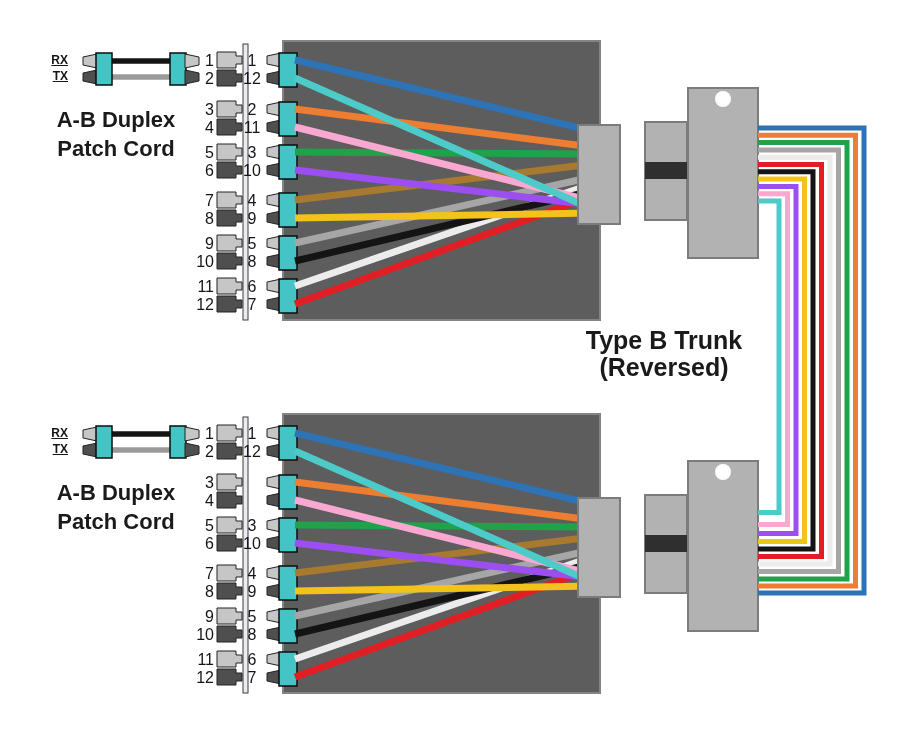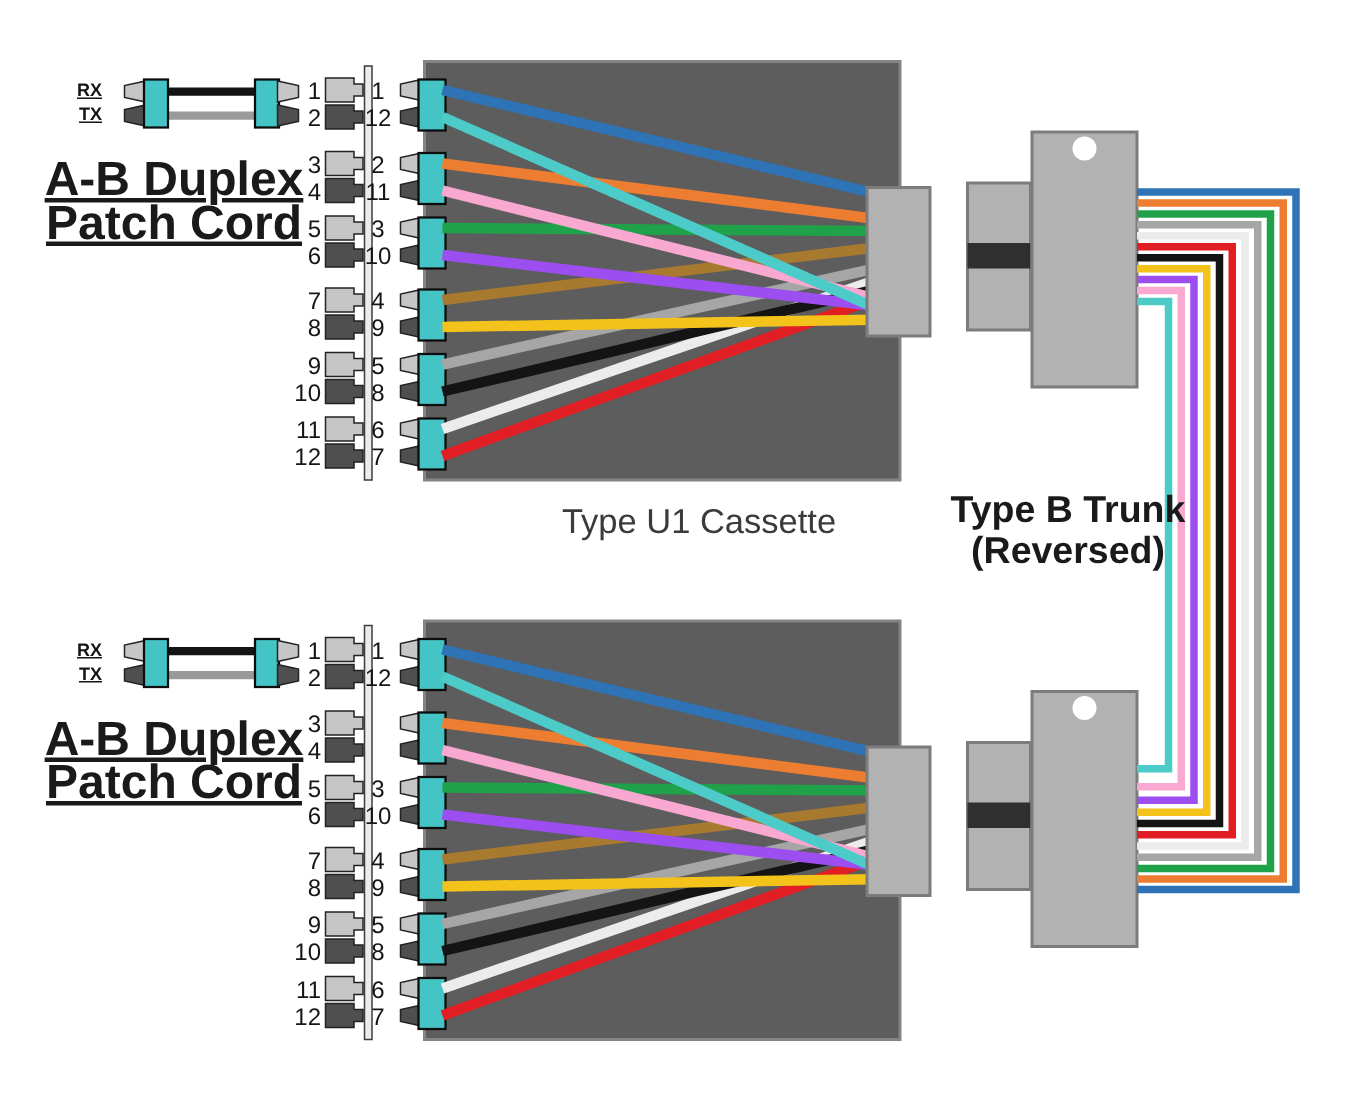--- a/index.html
+++ b/index.html
@@ -1,23 +1,23 @@
 <!DOCTYPE html>
 <html><head>
 <meta charset="utf-8">
 <style>
   html,body{margin:0;padding:0;background:#fff;}
   .stage{position:relative;width:912px;height:734px;background:#ffffff;overflow:hidden;
          font-family:"Liberation Sans",sans-serif;}
   svg{position:absolute;left:0;top:0;}
   .lbl{position:absolute;color:#151515;}
   .rxtx{width:30px;text-align:right;font-size:12px;font-weight:bold;line-height:14px;text-decoration:underline;}
-  .cordtitle{left:16px;width:200px;text-align:center;font-size:32px;font-weight:bold;line-height:29px;color:#1a1a1a;text-decoration:underline;}
+  .cordtitle{left:16px;width:200px;text-align:center;font-size:22px;font-weight:bold;line-height:29px;color:#1a1a1a;}
   .casslabel{left:366px;top:334px;width:200px;text-align:center;font-size:23px;font-weight:400;color:#3b3b3b;line-height:26px;}
-  .trunklabel{left:612px;top:327px;width:200px;text-align:center;font-size:25px;font-weight:bold;line-height:27px;color:#1a1a1a;}
+  .trunklabel{left:564px;top:327px;width:200px;text-align:center;font-size:25px;font-weight:bold;line-height:27px;color:#1a1a1a;}
 </style>
 </head>
 <body>
 
 <div class="stage">
   <svg id="diagram" width="912" height="734">
       <rect x="645" y="122" width="42" height="98" fill="#b2b2b2" stroke="#7c7c7c" stroke-width="2"></rect>
       <rect x="645" y="162" width="42" height="17" fill="#2f2f2f"></rect>
       <rect x="688" y="88" width="70" height="170" fill="#b2b2b2" stroke="#7c7c7c" stroke-width="2"></rect>
       <circle cx="723" cy="99" r="8" fill="#ffffff"></circle>
@@ -197,19 +197,18 @@
     <div>Patch Cord</div>
   </div>
 
   <div class="lbl rxtx" style="left:38px;top:426px;">RX</div>
   <div class="lbl rxtx" style="left:38px;top:442px;">TX</div>
   <div class="lbl cordtitle" style="top:478px;">
     <div>A-B Duplex</div>
     <div>Patch Cord</div>
   </div>
 
-  <div class="lbl casslabel">Type U1 Cassette</div>
 
   <div class="lbl trunklabel">
     <div>Type B Trunk</div>
     <div>(Reversed)</div>
   </div>
 </div>
 
 </body></html>

